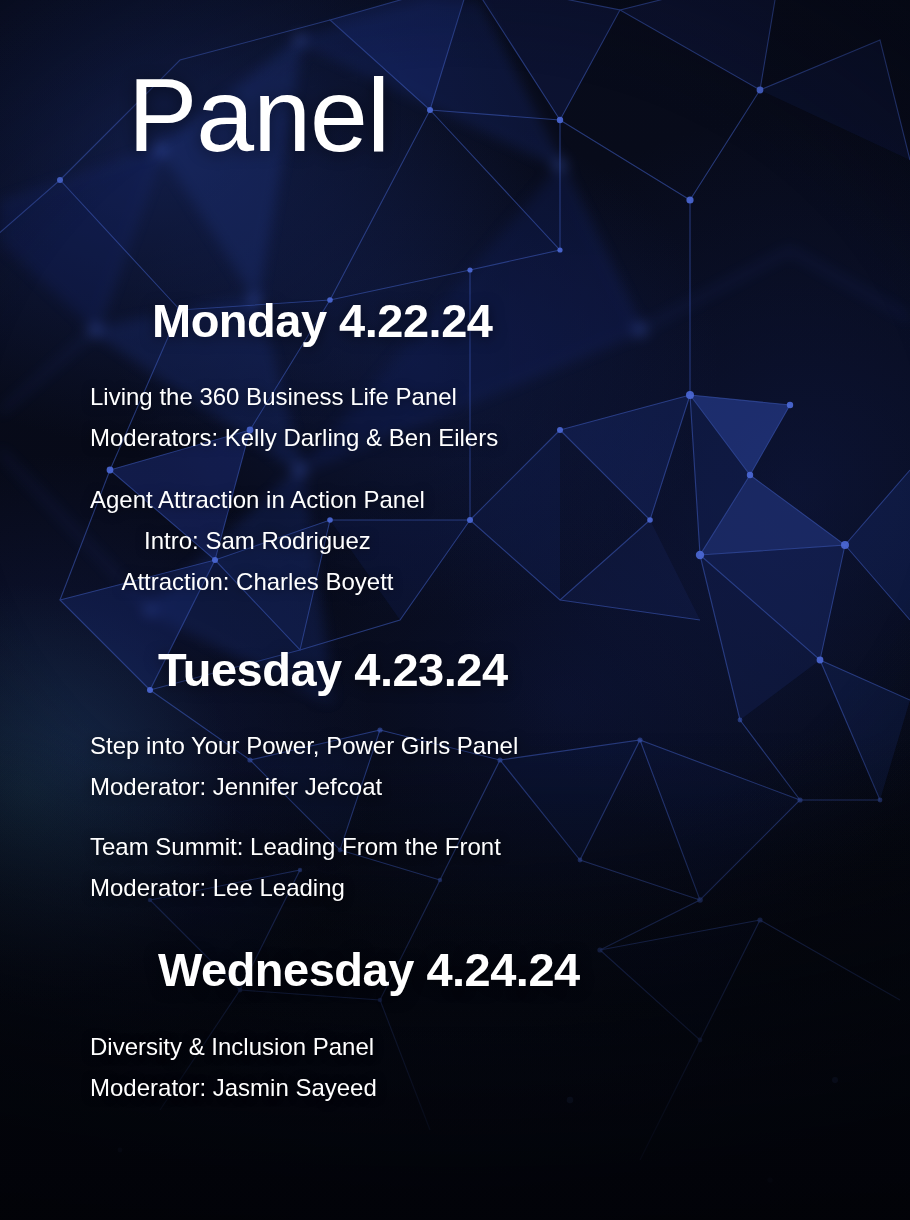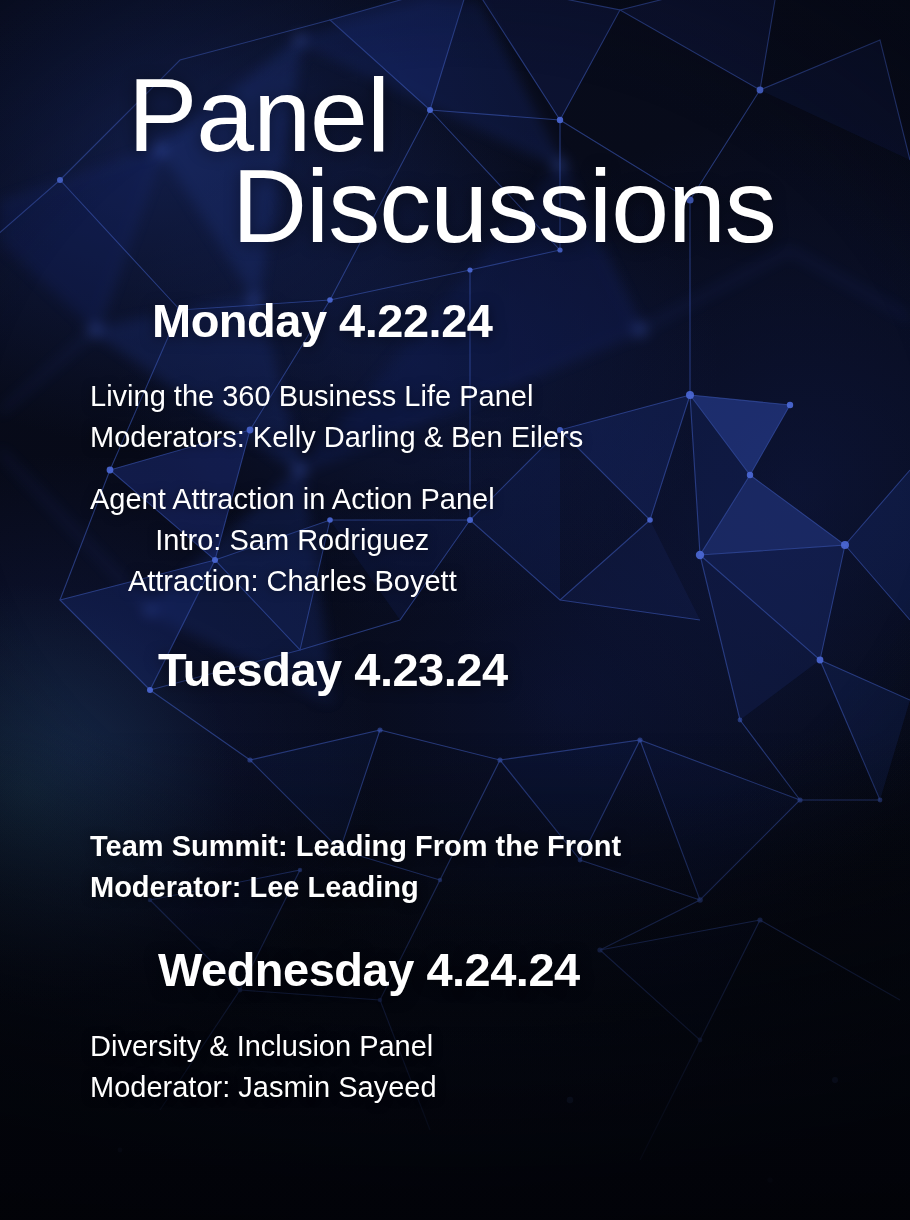--- a/index.html
+++ b/index.html
@@ -66,29 +66,29 @@
   }
   #day-0 { left:152px; top:297px; }
   #day-1 { left:158px; top:646px; }
   #day-2 { left:158px; top:946px; }
 
   .session {
     position:absolute;
     left:90px;
     color:#ffffff;
     font-weight:500;
-    font-size:29px;
+    font-size:24px;
     line-height:41px;
     white-space:nowrap;
     text-shadow:0 1px 10px rgba(0,0,0,.5);
   }
   #session-0 { top:376px; }
   #session-1 { top:479px;text-align:center; }
   #session-2 { top:725px; }
-  #session-3 { top:826px;font-weight:bold; }
+  #session-3 { top:826px; }
   #session-4 { top:1026px; }
   .session .line { display:block; }
 </style>
 </head>
 <body>
 
 <div id="poster">
 
   <svg id="mesh-blur" viewBox="0 0 910 1220" preserveAspectRatio="none" aria-hidden="true">
     <g stroke="#2c49b4" stroke-width="2.2" fill="none" opacity="0.5">
@@ -260,37 +260,40 @@
       <circle cx="770" cy="1180" r="2.6"></circle>
       <circle cx="120" cy="1150" r="2.4"></circle>
     </g>
   </svg>
 
   <div id="vignette"></div>
 
   <div id="content">
 
     <div class="title-line" id="title-1">Panel</div>
-    <div class="title-line" id="title-2">Discussions</div>
 
     <div class="day-heading" id="day-0">Monday 4.22.24</div>
 
     <div class="session" id="session-0">
       <span class="line">Living the 360 Business Life Panel</span>
       <span class="line">Moderators: Kelly Darling &amp; Ben Eilers</span>
     </div>
 
     <div class="session" id="session-1">
       <span class="line">Agent Attraction in Action Panel</span>
       <span class="line">Intro: Sam Rodriguez</span>
       <span class="line">Attraction: Charles Boyett</span>
     </div>
 
     <div class="day-heading" id="day-1">Tuesday 4.23.24</div>
 
+    <div class="session" id="session-2">
+      <span class="line">Step into Your Power, Power Girls Panel</span>
+      <span class="line">Moderator: Jennifer Jefcoat</span>
+    </div>
 
     <div class="session" id="session-3">
       <span class="line">Team Summit: Leading From the Front</span>
       <span class="line">Moderator: Lee Leading</span>
     </div>
 
     <div class="day-heading" id="day-2">Wednesday 4.24.24</div>
 
     <div class="session" id="session-4">
       <span class="line">Diversity &amp; Inclusion Panel</span>

